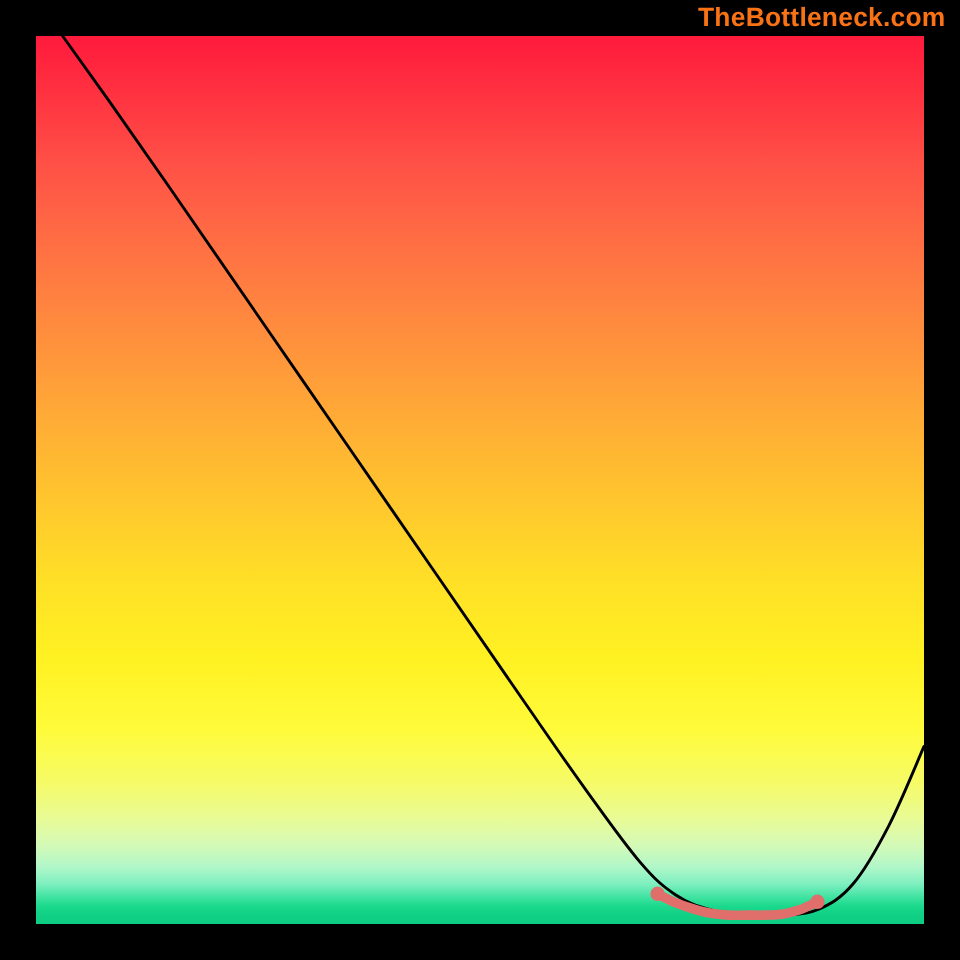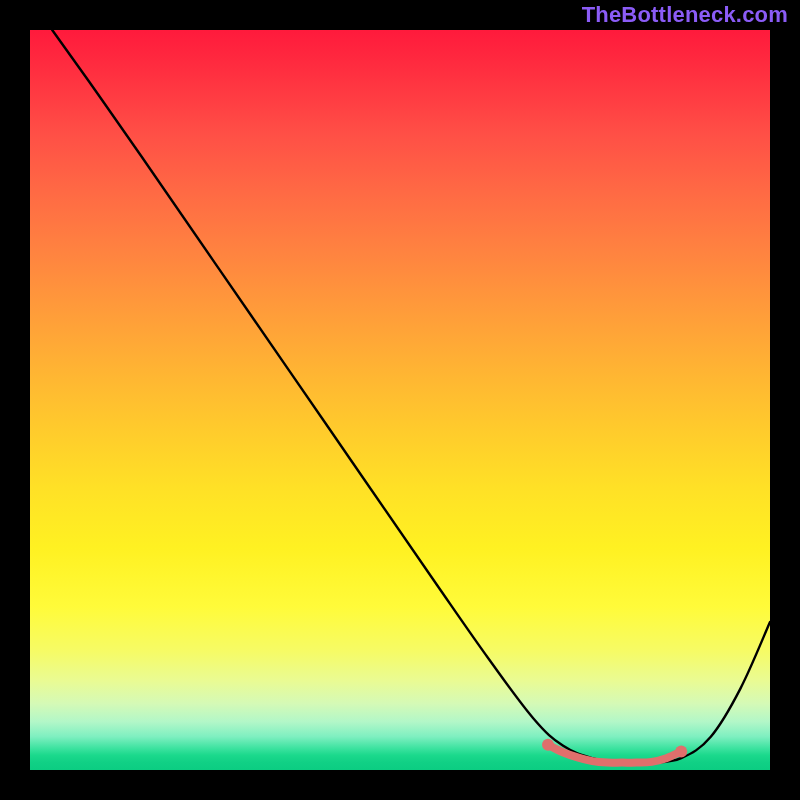--- a/index.html
+++ b/index.html
@@ -14,21 +14,21 @@
   .frame {
     position: relative;
     width: 800px;
     height: 800px;
     background: #000;
   }
   .watermark {
     position: absolute;
     top: 2px;
     right: 12px;
-    color: #8b5cf6;
+    color: #f97316;
     font-size: 22px;
     font-weight: 600;
     letter-spacing: 0.2px;
     z-index: 10;
   }
   .plot-area {
     position: absolute;
     left: 30px;
     top: 30px;
     width: 740px;

